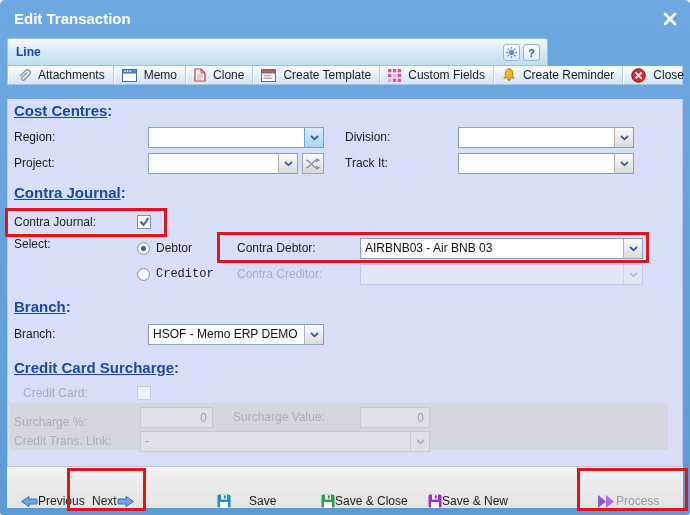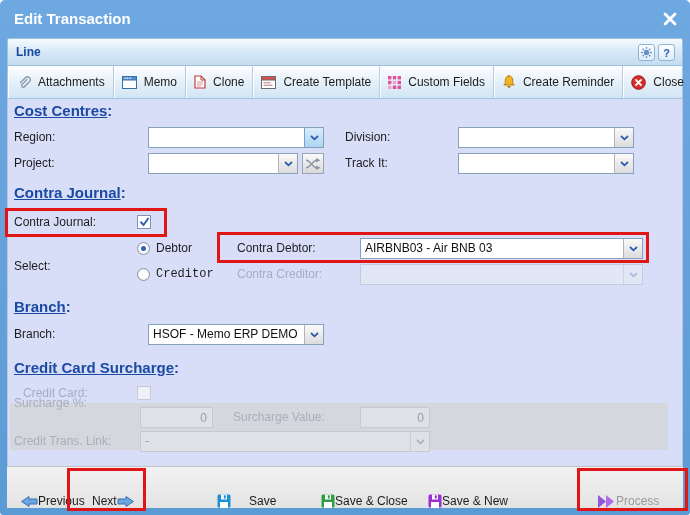--- a/index.html
+++ b/index.html
@@ -1,26 +1,26 @@
 <!DOCTYPE html>
 <html><head>
 <meta charset="utf-8">
 <style>
   html,body{margin:0;padding:0;background:#fff;}
   *{box-sizing:border-box;font-family:"Liberation Sans","DejaVu Sans",sans-serif;}
   .window{position:relative;width:690px;height:515px;background:linear-gradient(#6ea8e0,#5b9bd5);border-radius:5px 5px 3px 3px;overflow:hidden;}
   .titlebar{position:absolute;left:0;top:0;width:690px;height:38px;}
   .title{position:absolute;left:14px;top:10px;color:#fff;font-size:15px;font-weight:bold;}
   .win-close{position:absolute;right:12px;top:11px;width:16px;height:16px;cursor:pointer;}
-  .groupbar{position:absolute;left:7px;top:38px;width:676px;height:28px;background:linear-gradient(#f5fafd,#d9eaf7 45%,#c2dcf0);border:1px solid #9ec1de;border-radius:2px 2px 0 0;}
+  .groupbar{position:absolute;left:7px;top:38px;width:541px;height:28px;background:linear-gradient(#f5fafd,#d9eaf7 45%,#c2dcf0);border:1px solid #9ec1de;border-radius:2px 2px 0 0;}
   .groupbar .gtitle{position:absolute;left:8px;top:6px;font-size:12px;font-weight:bold;color:#17479e;}
   .gbtn{position:absolute;top:5px;width:17px;height:17px;background:linear-gradient(#fdfeff,#dcecf8);border:1px solid #8fb6d9;border-radius:3px;display:flex;align-items:center;justify-content:center;font-size:11px;font-weight:bold;color:#2a5db0;cursor:pointer;}
   .gbtn.gear{right:27px;}
   .gbtn.help{right:7px;}
-  .toolbar{position:absolute;left:7px;top:66px;width:676px;height:33px;background:linear-gradient(#fdfeff,#e3eff9 55%,#d2e5f4);border:1px solid #a5c6e2;border-top:none;display:flex;align-items:stretch;}
+  .toolbar{position:absolute;left:7px;top:66px;width:676px;height:19px;background:linear-gradient(#fdfeff,#e3eff9 55%,#d2e5f4);border:1px solid #a5c6e2;border-top:none;display:flex;align-items:stretch;}
   .tbtn{flex:1 1 auto;display:flex;align-items:center;justify-content:center;gap:7px;font-size:12px;color:#1c1c1c;border-right:1px solid #b5cee6;box-shadow:1px 0 0 #ffffff inset;cursor:pointer;white-space:nowrap;padding:0 8px;}
   .tbtn:last-child{border-right:none;}
   .content{position:absolute;left:7px;top:99px;width:676px;height:367px;background:#d8ddf8;border-left:1px solid #b9c4e6;border-right:1px solid #b9c4e6;}
   .heading{position:absolute;font-size:15px;font-weight:bold;color:#1b4aa2;}
   .heading .hd{text-decoration:underline;}
   .heading .hd-colon{text-decoration:none;color:#1b4aa2;}
   .flabel{position:absolute;font-size:12px;color:#1d1d1d;line-height:21px;height:21px;}
   .flabel.dis{color:#a6adc2;}
   .flabel.dis2{color:#a9aeb9;}
   .dd{position:absolute;height:21px;background:#fff;border:1px solid #86a0bd;display:flex;align-items:center;cursor:pointer;}
@@ -186,21 +186,21 @@
       </span>
   </div>
 
   <div class="heading" style="left:14px;top:184px;"><span class="hd">Contra Journal</span><span class="hd-colon">:</span></div>
   <span class="flabel" style="left:14px;top:212px;">Contra Journal:</span>
   <div class="cb" style="left:137px;top:215px;">
     <svg width="11" height="10" viewBox="0 0 11 10">
         <path d="M1.5 4.8l3 3.2L9.5 1" fill="none" stroke="#3a5fae" stroke-width="2"></path>
       </svg>
   </div>
-  <span class="flabel" style="left:14px;top:256px;text-align:center;">Select:</span>
+  <span class="flabel" style="left:14px;top:234px;text-align:center;">Select:</span>
   <div class="radio" style="left:137px;top:242px;">
       <span class="dot"></span>
     </div>
   <span class="flabel" style="left:156px;top:238px;">Debtor</span>
   <span class="flabel" style="left:237px;top:238px;">Contra Debtor:</span>
   <div class="dd" style="left:360px;top:238px;width:283px;">
     <span class="dd-val">AIRBNB03 - Air BNB 03</span>
     <span class="dd-btn">
         <svg width="9" height="6" viewBox="0 0 9 6">
           <path d="M1 1l3.5 3.3L8 1" fill="none" stroke="#2a5db0" stroke-width="1.8"></path>
@@ -228,21 +228,21 @@
           <path d="M1 1l3.5 3.3L8 1" fill="none" stroke="#2a5db0" stroke-width="1.8"></path>
         </svg>
       </span>
   </div>
 
   <div class="heading" style="left:14px;top:359px;"><span class="hd">Credit Card Surcharge</span><span class="hd-colon">:</span></div>
   <span class="flabel dis" style="left:23px;top:383px;">Credit Card:</span>
   <div class="cb dis" style="left:137px;top:386px;"></div>
 
   <div class="grayband"></div>
-  <span class="flabel dis2" style="left:14px;top:393px;">Surcharge %:</span>
+  <span class="flabel dis2" style="left:14px;top:412px;">Surcharge %:</span>
   <input class="dinput" style="left: 140px; top: 407px; width: 73px;" readonly="" value="0">
   <span class="flabel dis2" style="left:233px;top:407px;">Surcharge Value:</span>
   <input class="dinput" style="left: 360px; top: 407px; width: 70px;" readonly="" value="0">
   <span class="flabel dis2" style="left:14px;top:431px;">Credit Trans. Link:</span>
   <div class="dd gdis" style="left:140px;top:431px;width:290px;">
     <span class="dd-val">-</span>
     <span class="dd-btn">
         <svg width="9" height="6" viewBox="0 0 9 6">
           <path d="M1 1l3.5 3.3L8 1" fill="none" stroke="#aeb3bc" stroke-width="1.8"></path>
         </svg>

